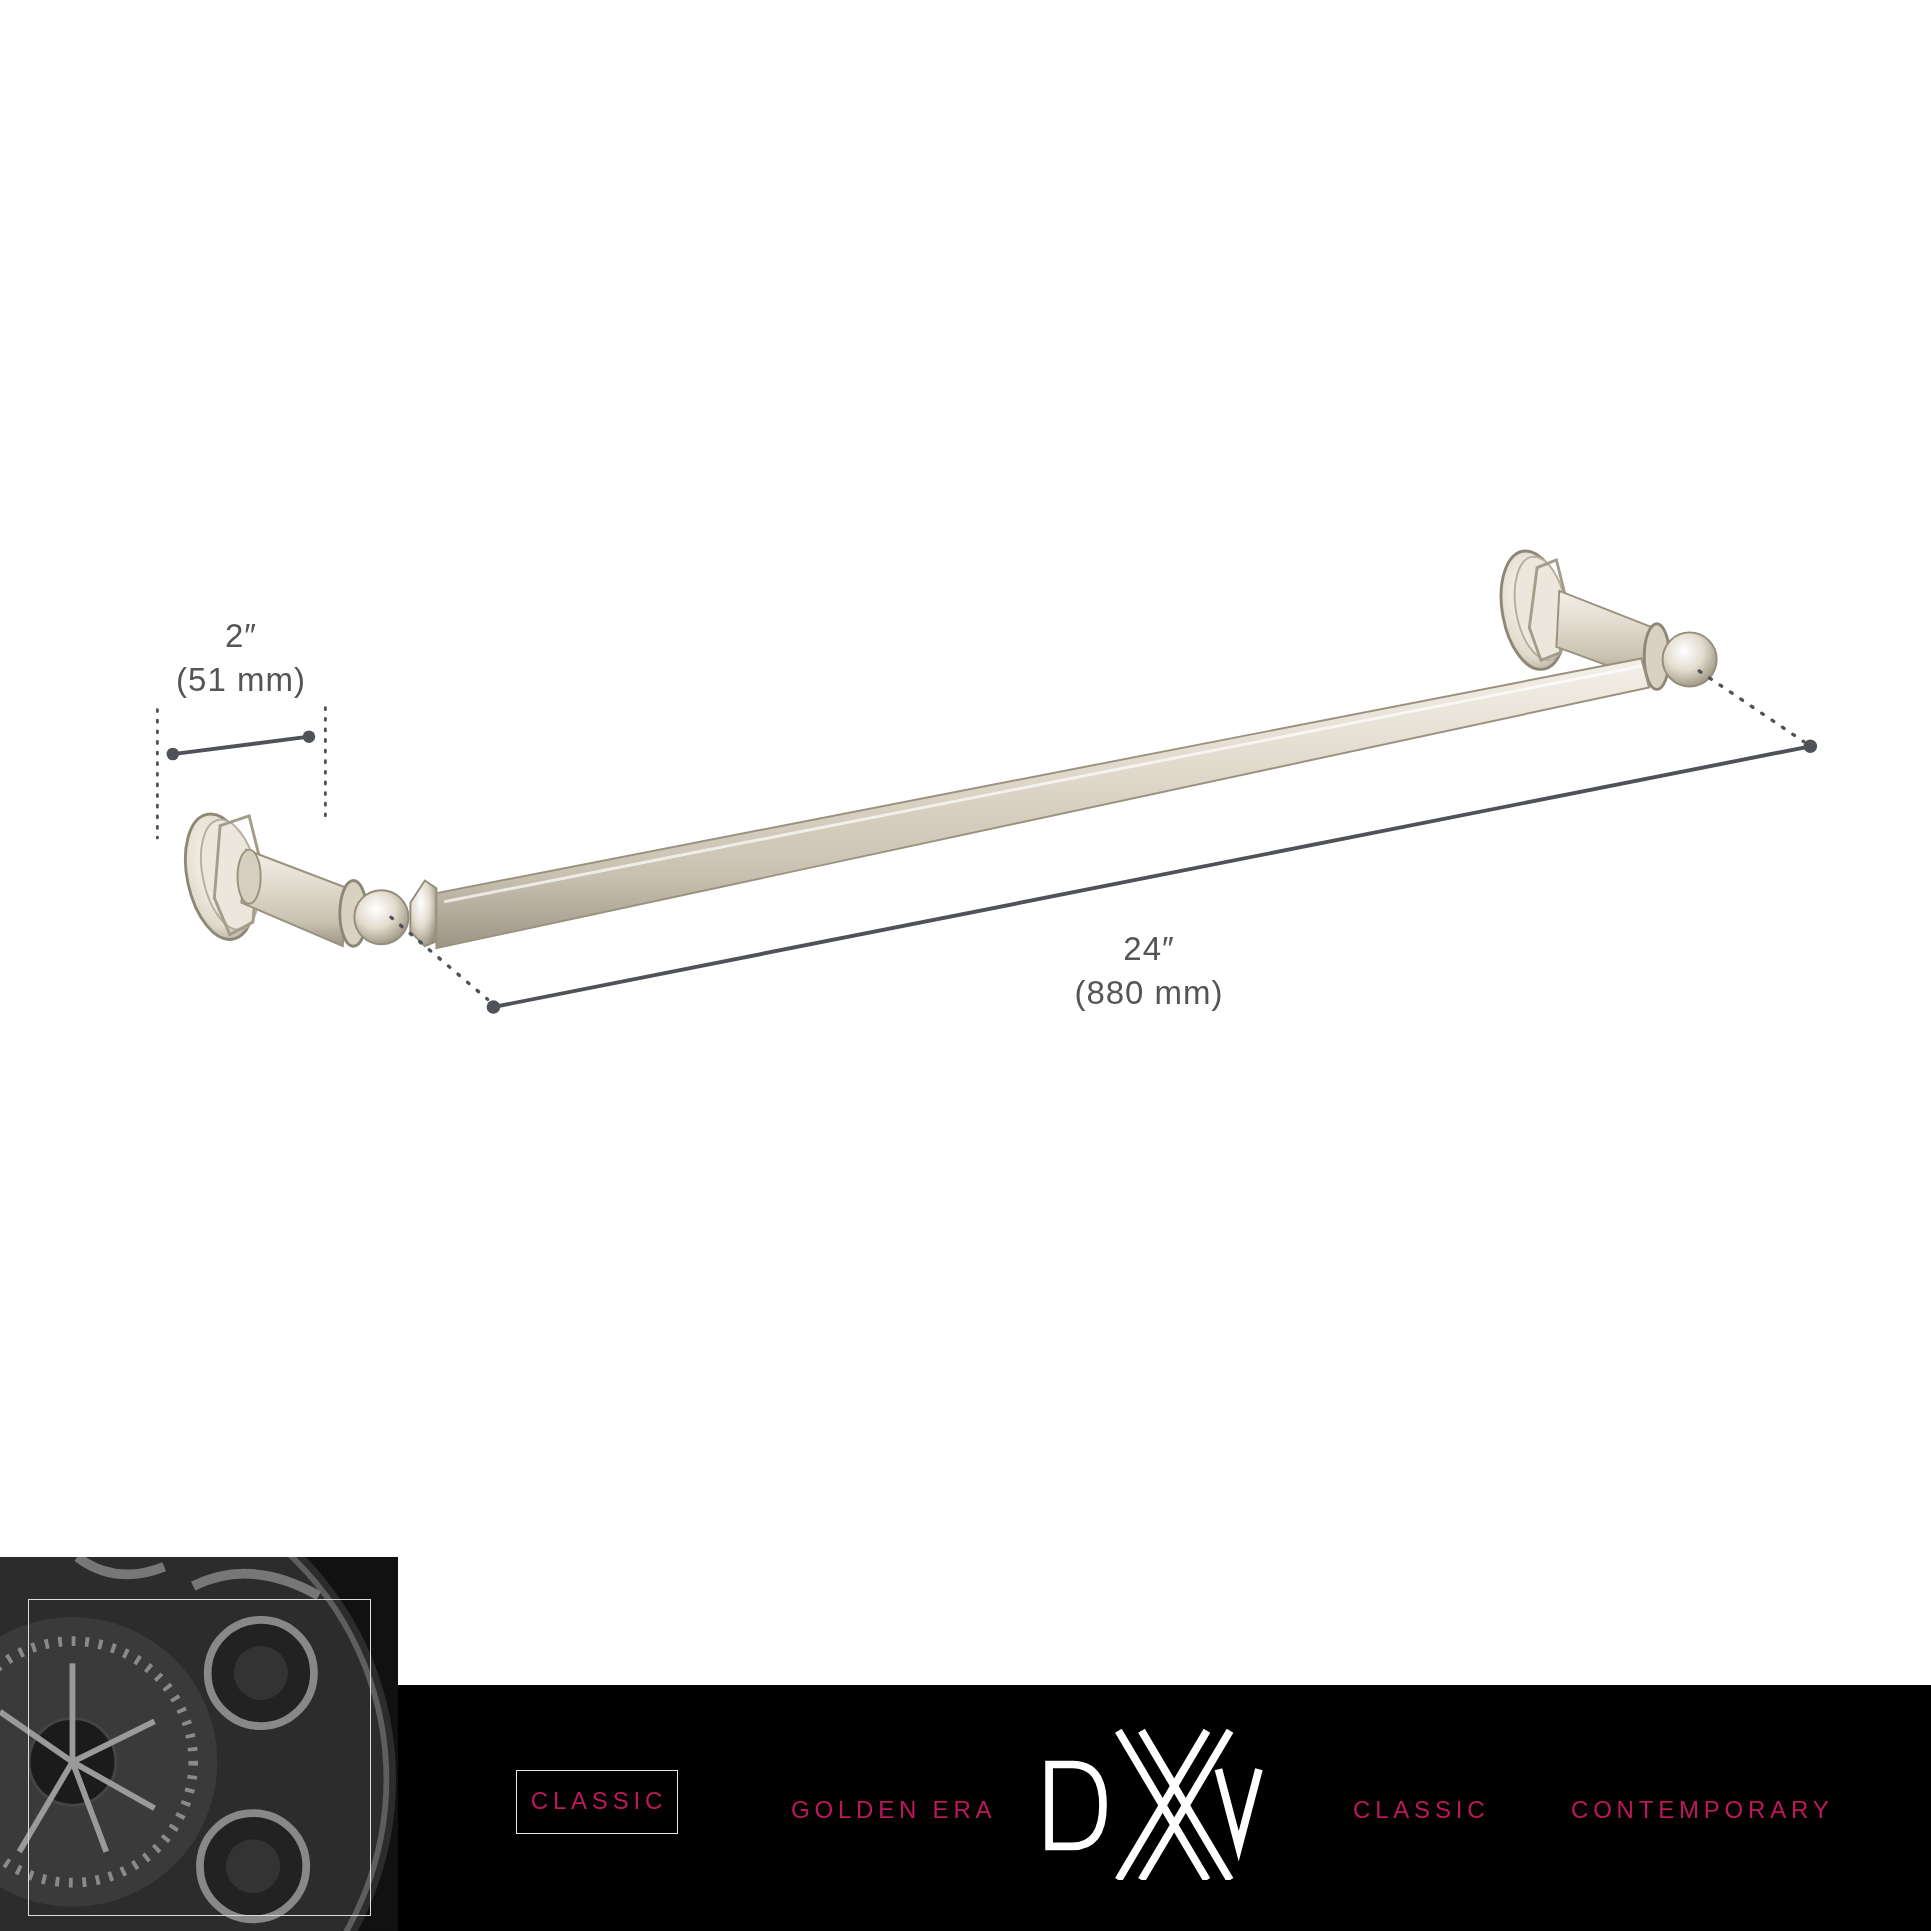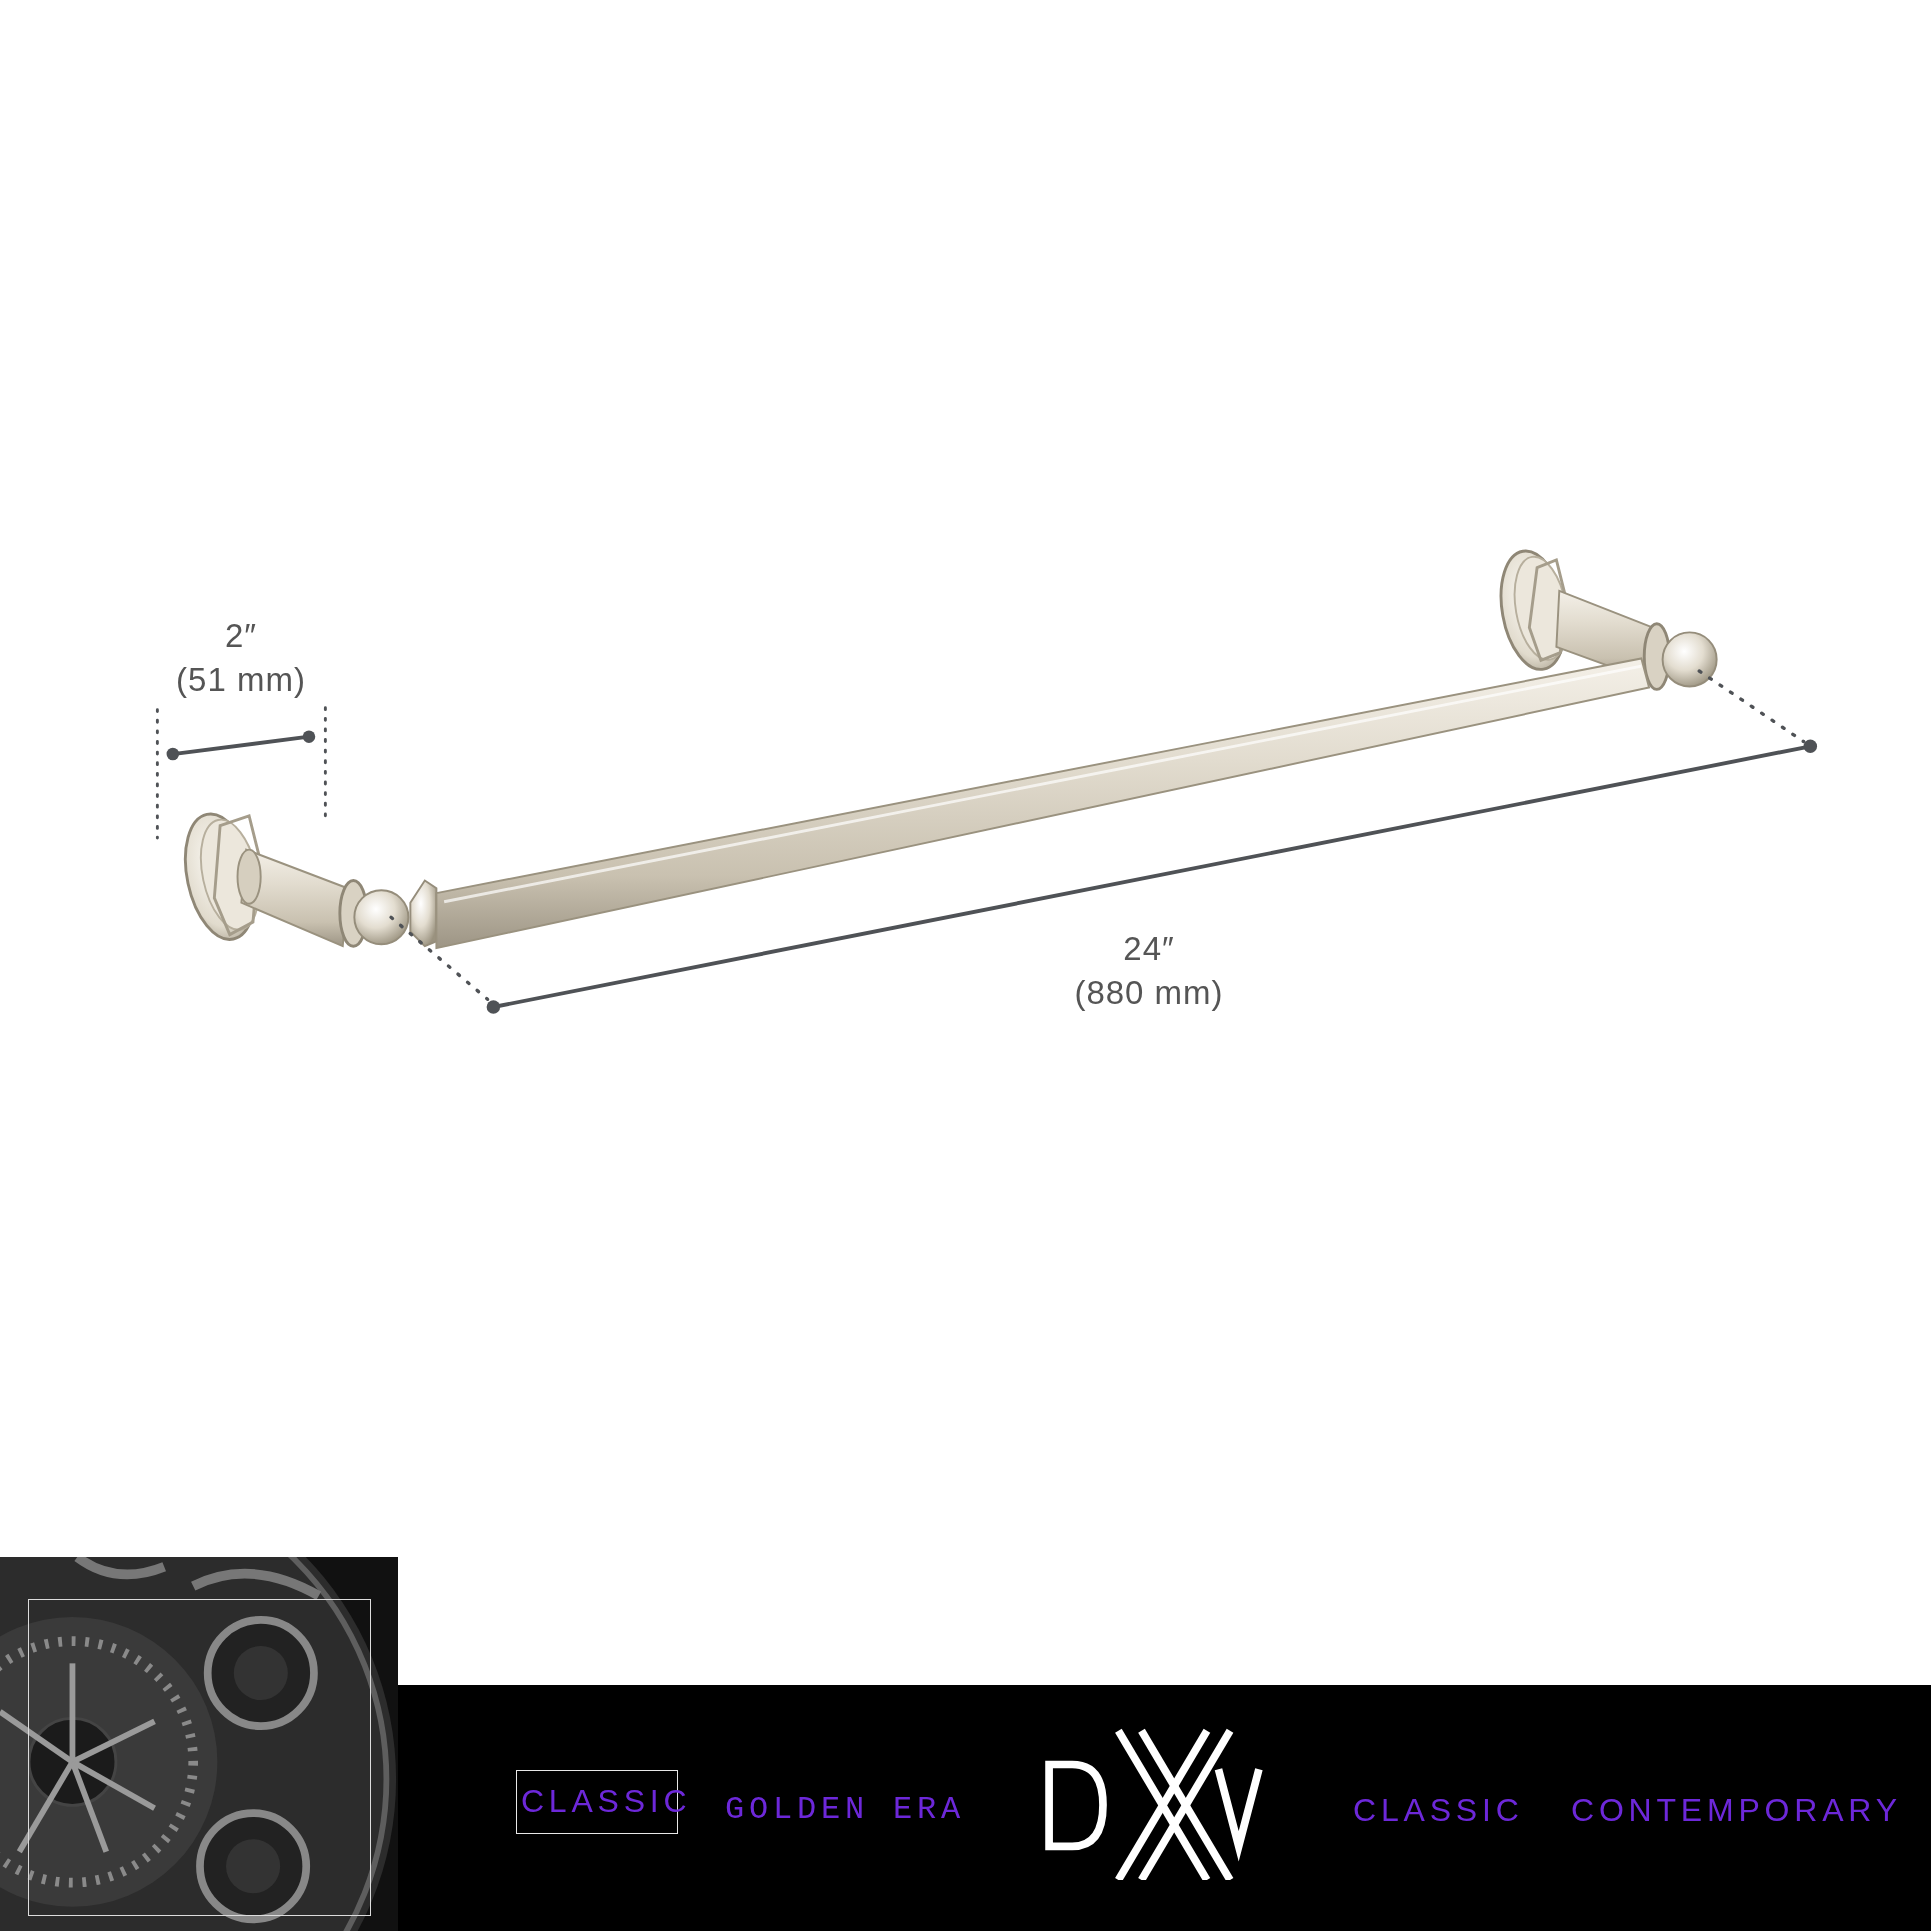--- a/index.html
+++ b/index.html
@@ -8,24 +8,24 @@
   .canvas { position:absolute; left:0; top:0; width:1931px; height:1931px; }
   .dim-label { position:absolute; color:#555555; font-size:33px; text-align:center; line-height:44px; letter-spacing:1px; }
   .dim-label span { display:block; }
   #dim-small { left:154px; top:614px; width:174px; }
   #dim-large { left:1043px; top:927px; width:212px; }
 
   .footer-bar { position:absolute; left:0; top:1685px; width:1931px; height:246px; background:#000000; }
   .texture-panel { position:absolute; left:0; top:1557px; width:398px; height:374px; background:#151515; overflow:hidden; }
   .texture-frame { position:absolute; left:28px; top:42px; width:343px; height:317px; border:1.9px solid #dddddd; box-sizing:border-box; }
 
-  .nav-item { position:absolute; top:1781px; height:58px; line-height:58px; color:#6d28d9; font-size:32px;
+  .nav-item { position:absolute; top:1781px; height:58px; line-height:58px; color:#be185d; font-size:24px;
               letter-spacing:4.8px; cursor:pointer; white-space:nowrap; }
   #nav-classic { left:516px; width:162px; border:1.9px solid #e8e8e8; box-sizing:border-box; text-align:center; padding-left:3.9px; top:1770px; height:64px; line-height:60px; }
-  #nav-golden { left:725px;font-family:Liberation Mono, monospace; }
+  #nav-golden { left:791px; }
   #nav-modern { left:1353px; }
   #nav-contemporary { left:1571px;text-align:right; }
 
   .logo { position:absolute; left:1043px; top:1726px; width:222px; height:154px; }
 </style>
 </head>
 <body>
 
 <svg class="canvas" viewBox="0 0 2000 2000" xmlns="http://www.w3.org/2000/svg">
   <defs>

